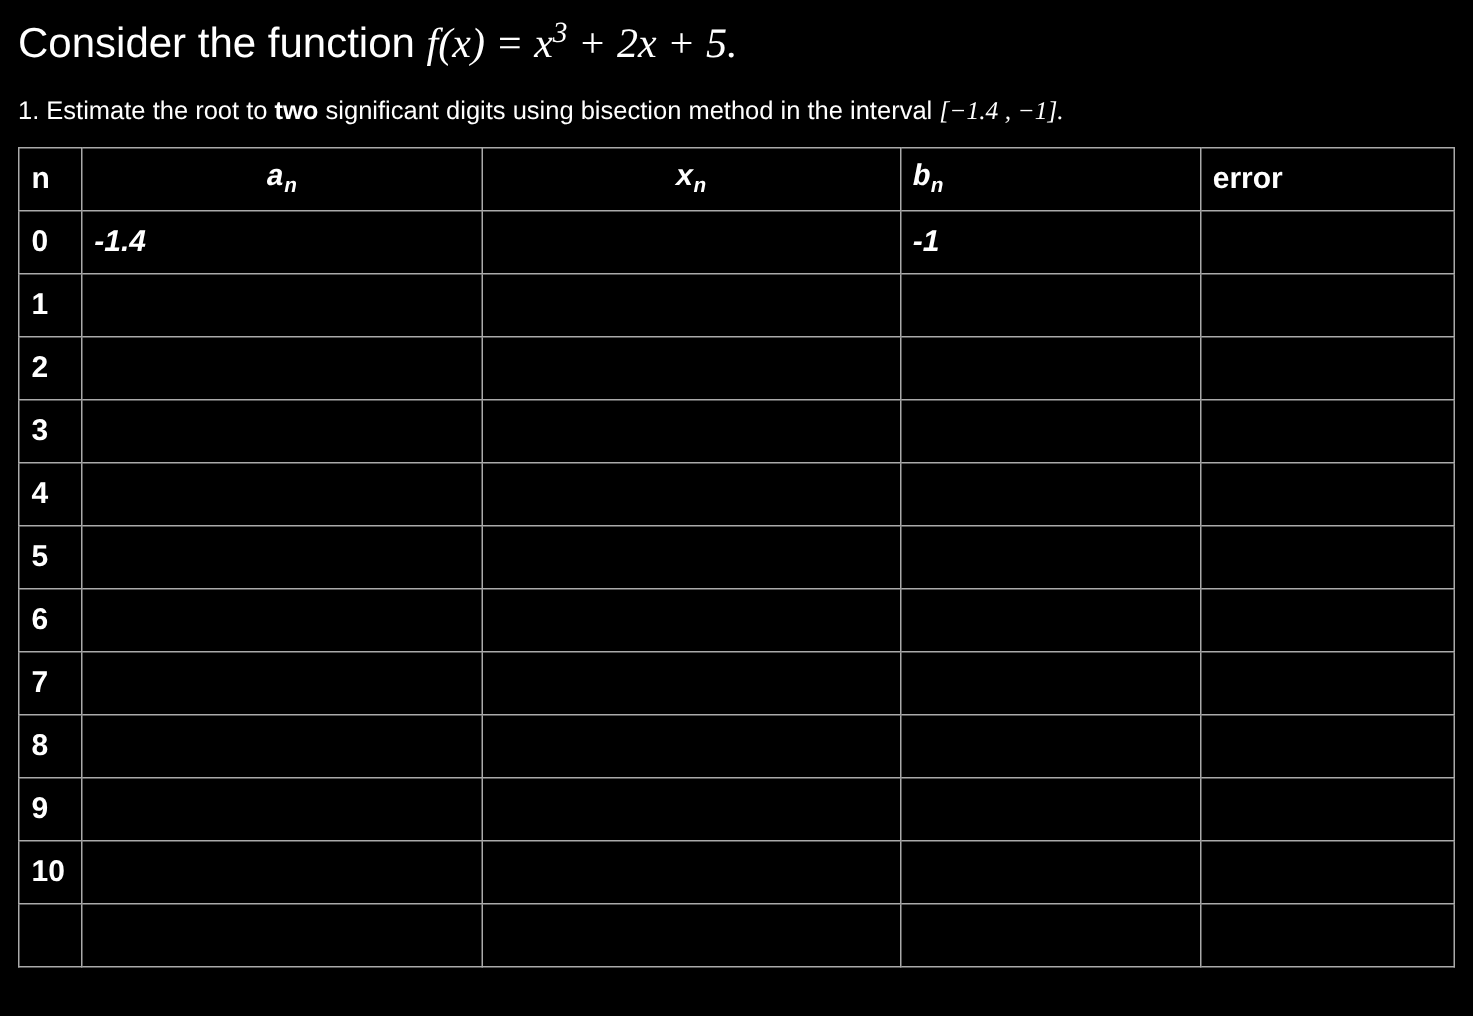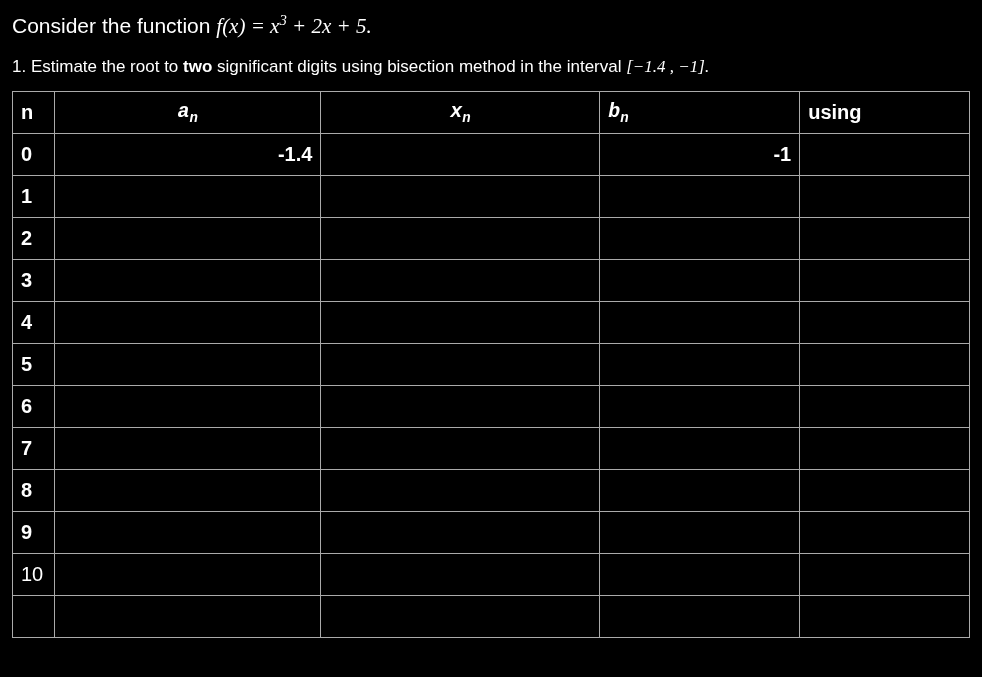--- a/index.html
+++ b/index.html
@@ -7,21 +7,21 @@
     background: #000;
     color: #fff;
     font-family: "Segoe UI", Arial, sans-serif;
     font-size: 20px;
     padding: 12px;
     width: 982px;
     height: 677px;
   }
   .prompt {
     margin-bottom: 18px;
-    font-size: 21px;
+    font-size: 28px;
   }
   .question {
     margin-bottom: 14px;
     font-size: 17px;
   }
   .func {
     font-style: italic;
     font-family: "Cambria Math", "Times New Roman", serif;
   }
   .sup { font-size: 0.7em; vertical-align: super; }
@@ -45,21 +45,21 @@
   .col-n { width: 42px; text-align: left; }
   .col-a { width: 280px; text-align: center; }
   .col-x { width: 294px; text-align: center; }
   .col-b { width: 210px; text-align: left; }
   .col-e { width: 176px; text-align: left; }
   .hdr-math {
     font-family: Liberation Mono, monospace;
     font-style: italic;
     font-weight: bold;
   }
-  .val-center { text-align: right; }
+  .val-center { text-align: left; font-style: italic; }
 </style>
 </head>
 <body>
 
 <div class="prompt">
   <span>Consider the function  </span><span class="func"><span>f(x) = x</span><span class="sup">3</span><span> + 2x + 5.</span></span>
 </div>
 
 <div class="question">
   <span>1. Estimate the root to </span><b>two</b><span> significant digits using bisection method in the interval </span><span class="func">[−1.4 ,  −1].</span>
@@ -71,21 +71,21 @@
       <th class="col-n">n</th>
       <th class="col-a">
         <span class="hdr-math"><span>a</span><span class="sub">n</span></span>
       </th>
       <th class="col-x">
         <span class="hdr-math"><span>x</span><span class="sub">n</span></span>
       </th>
       <th class="col-b">
         <span class="hdr-math"><span>b</span><span class="sub">n</span></span>
       </th>
-      <th class="col-e">using</th>
+      <th class="col-e">error</th>
     </tr>
   </thead>
   <tbody id="tbody">
       <tr>
         <td class="col-n" style="font-weight: bold;">0</td>
         <td class="col-a val-center" style="font-weight: bold;">-1.4</td>
         <td class="col-x val-center"></td>
         <td class="col-b val-center" style="font-weight: bold;">-1</td>
         <td class="col-e"></td>
       </tr>
@@ -146,21 +146,21 @@
         <td class="col-e"></td>
       </tr>
       <tr>
         <td class="col-n" style="font-weight: bold;">9</td>
         <td class="col-a val-center"></td>
         <td class="col-x val-center"></td>
         <td class="col-b val-center"></td>
         <td class="col-e"></td>
       </tr>
       <tr>
-        <td class="col-n" style="font-weight: normal;">10</td>
+        <td class="col-n" style="font-weight: bold;">10</td>
         <td class="col-a val-center"></td>
         <td class="col-x val-center"></td>
         <td class="col-b val-center"></td>
         <td class="col-e"></td>
       </tr>
       <tr>
         <td class="col-n" style="font-weight: bold;"></td>
         <td class="col-a val-center"></td>
         <td class="col-x val-center"></td>
         <td class="col-b val-center"></td>

